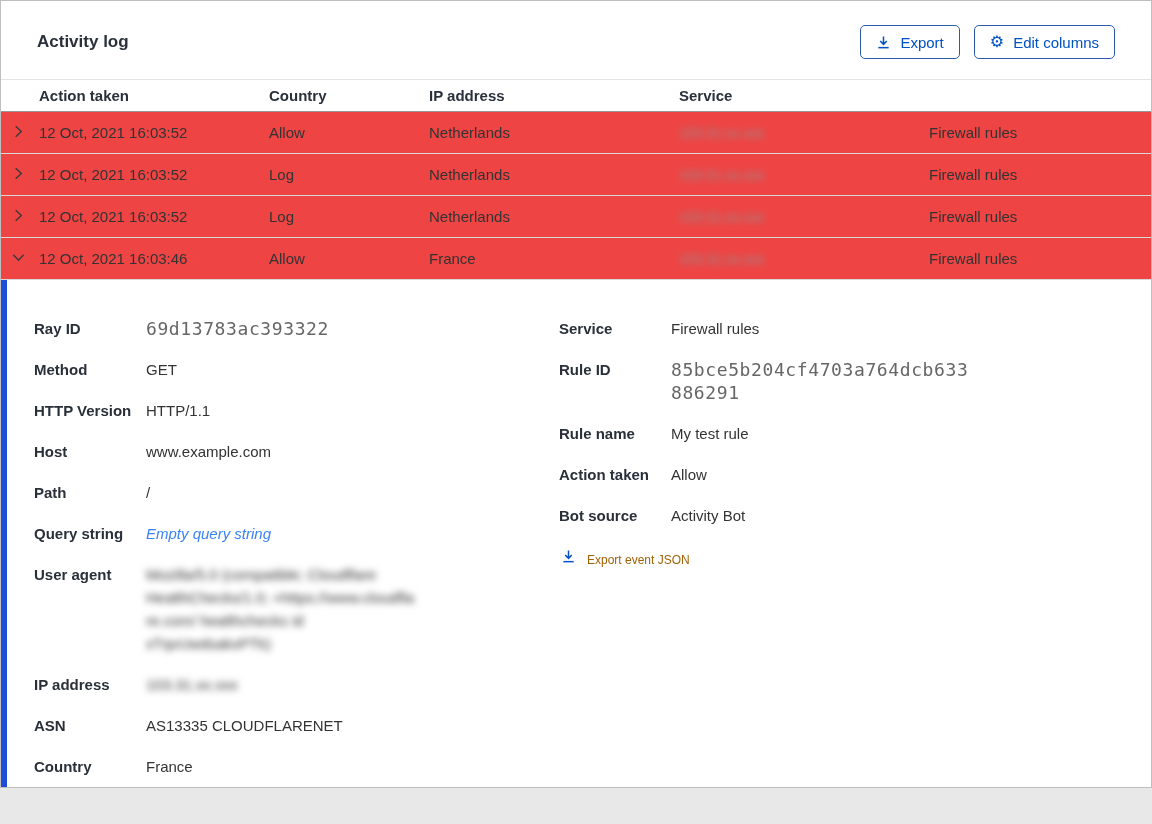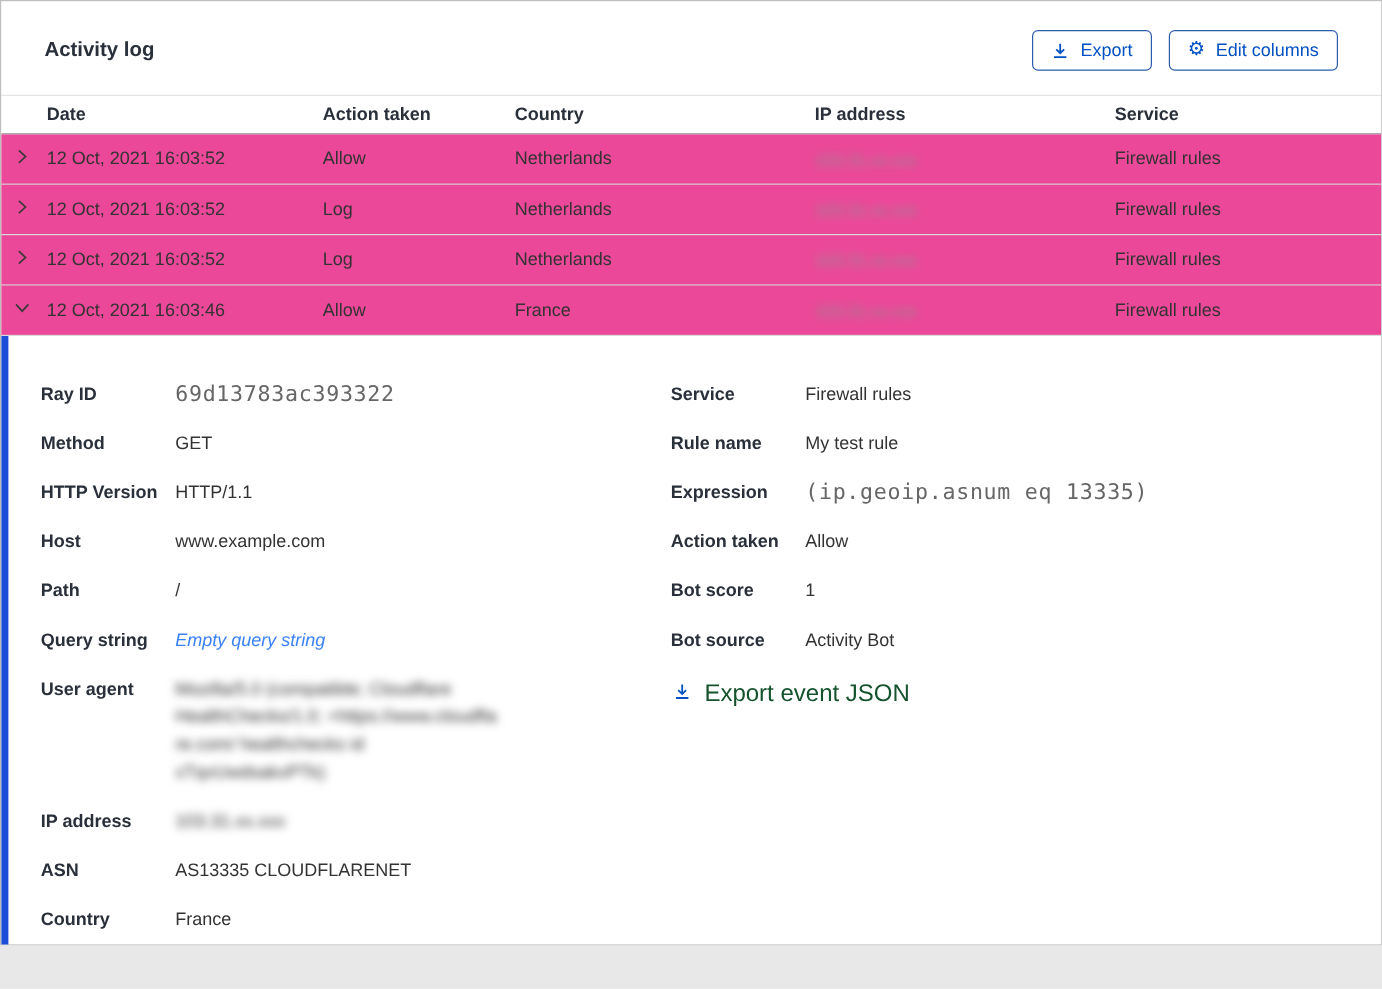--- a/index.html
+++ b/index.html
@@ -31,21 +31,21 @@
     display: grid;
     grid-template-columns: 38px 230px 160px 250px 250px 1fr;
     align-items: center;
   }
   .thead {
     border-top: 1px solid #e4e4e4; border-bottom: 1px solid #979797;
     height: 33px; font-weight: bold; font-size: 15px; color: #29303a;
   }
   .trow {
     height: 42px; border-bottom: 1px solid #d8d8d8; font-size: 15px; color: #333;
-    background: #ec4899;
+    background: #ef4444;
   }
   .chev-cell { padding-left: 10px; display: flex; align-items: center; cursor: pointer; }
   .cell { padding-right: 12px; overflow: hidden; white-space: nowrap; }
   .redacted {
     filter: blur(3.5px); color: #8f8f8f; user-select: none;
   }
   .ip-redacted { font-size: 14px; }
   
   .detail {
     flex: 1; border-left: 6px solid #1d4ed8;
@@ -60,21 +60,21 @@
     color: #29303a; line-height: 23px; padding-right: 6px;
   }
   .field-value { font-size: 15px; color: #333; line-height: 23px; max-width: 305px; }
   .field-value.mono {
     font-family: "DejaVu Sans Mono", "Liberation Mono", monospace;
     font-size: 18px; color: #666; letter-spacing: 0.6px; word-break: break-all;
   }
   .field-value.italic { font-style: italic; color: #3b82f6; }
   .link {
     display: inline-flex; align-items: flex-end; gap: 11px;
-    color: #14532d; font-size: 20px; text-decoration: none; cursor: pointer;
+    color: #a16207; font-size: 12px; text-decoration: none; cursor: pointer;
     margin-top: 4px; margin-left: 2px;
   }
 </style>
 </head>
 <body>
 
 <div class="frame">
 
   <div class="panel-header">
     <div class="page-title">Activity log</div>
@@ -91,21 +91,20 @@
       <button class="btn">
         <span class="gear-glyph">⚙</span>
         <span>Edit columns</span>
       </button>
     </div>
   </div>
 
   <div>
     <div class="grid-row thead">
       <div class="cell"></div>
-      <div class="cell">Date</div>
       <div class="cell">Action taken</div>
       <div class="cell">Country</div>
       <div class="cell">IP address</div>
       <div class="cell">Service</div>
     </div>
     <div id="rows">
   <div class="grid-row trow">
     <div class="chev-cell">
       <span>
         <svg width="15" height="15" viewBox="0 0 16 16">
@@ -228,40 +227,36 @@
     <div class="field-value">France</div>
   </div>
 </div>
     <div class="detail-col-right">
       <div id="detail-right">
   <div class="field-row">
     <div class="field-label">Service</div>
     <div class="field-value">Firewall rules</div>
   </div>
 
+  <div class="field-row">
+    <div class="field-label">Rule ID</div>
+    <div class="field-value mono">85bce5b204cf4703a764dcb633886291</div>
+  </div>
 
   <div class="field-row">
     <div class="field-label">Rule name</div>
     <div class="field-value">My test rule</div>
   </div>
 
-  <div class="field-row">
-    <div class="field-label">Expression</div>
-    <div class="field-value mono">(ip.geoip.asnum eq 13335)</div>
-  </div>
 
   <div class="field-row">
     <div class="field-label">Action taken</div>
     <div class="field-value">Allow</div>
   </div>
 
-  <div class="field-row">
-    <div class="field-label">Bot score</div>
-    <div class="field-value">1</div>
-  </div>
 
   <div class="field-row">
     <div class="field-label">Bot source</div>
     <div class="field-value">Activity Bot</div>
   </div>
 </div>
       <a class="link">
         <span>
           <svg width="15" height="15" viewBox="0 0 16 16">
               <path d="M8 1.5 V9.5 M4.5 6.5 L8 10 L11.5 6.5" fill="none" stroke="#0051c3" stroke-width="1.6"></path>

